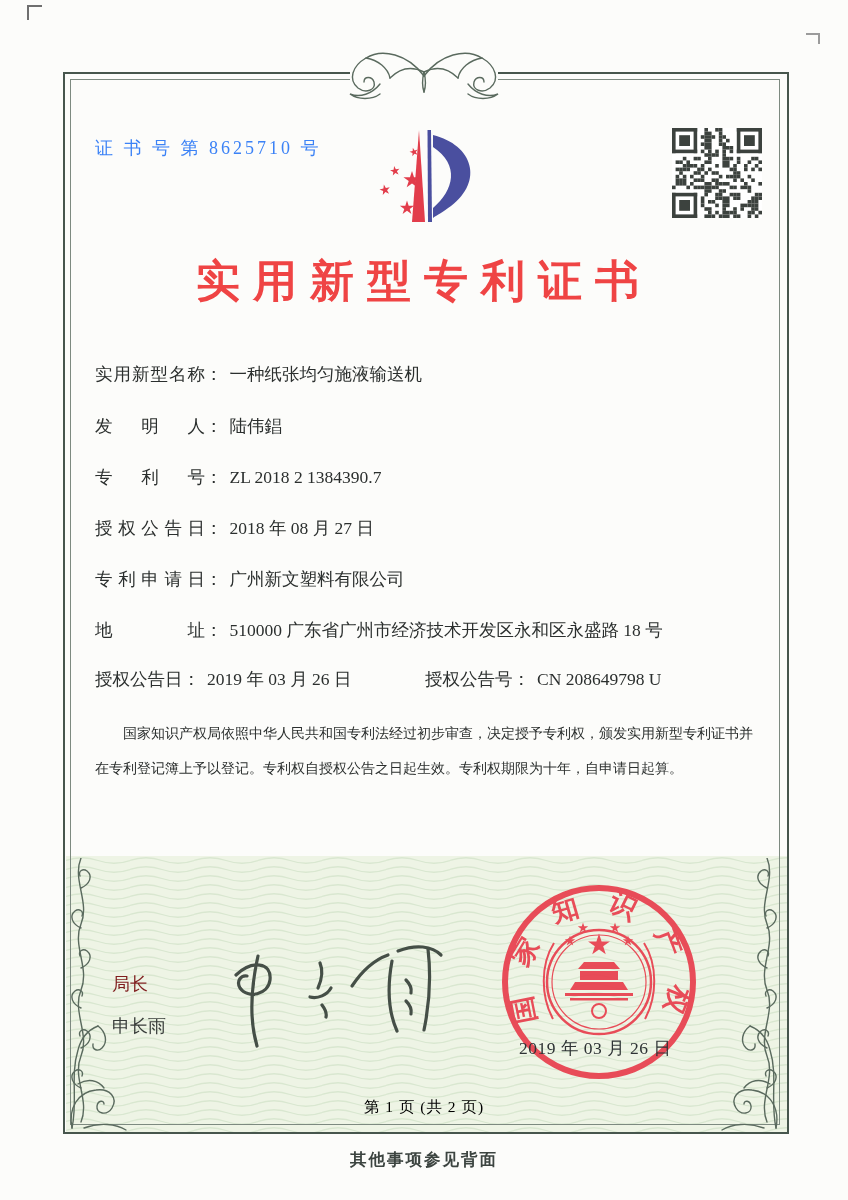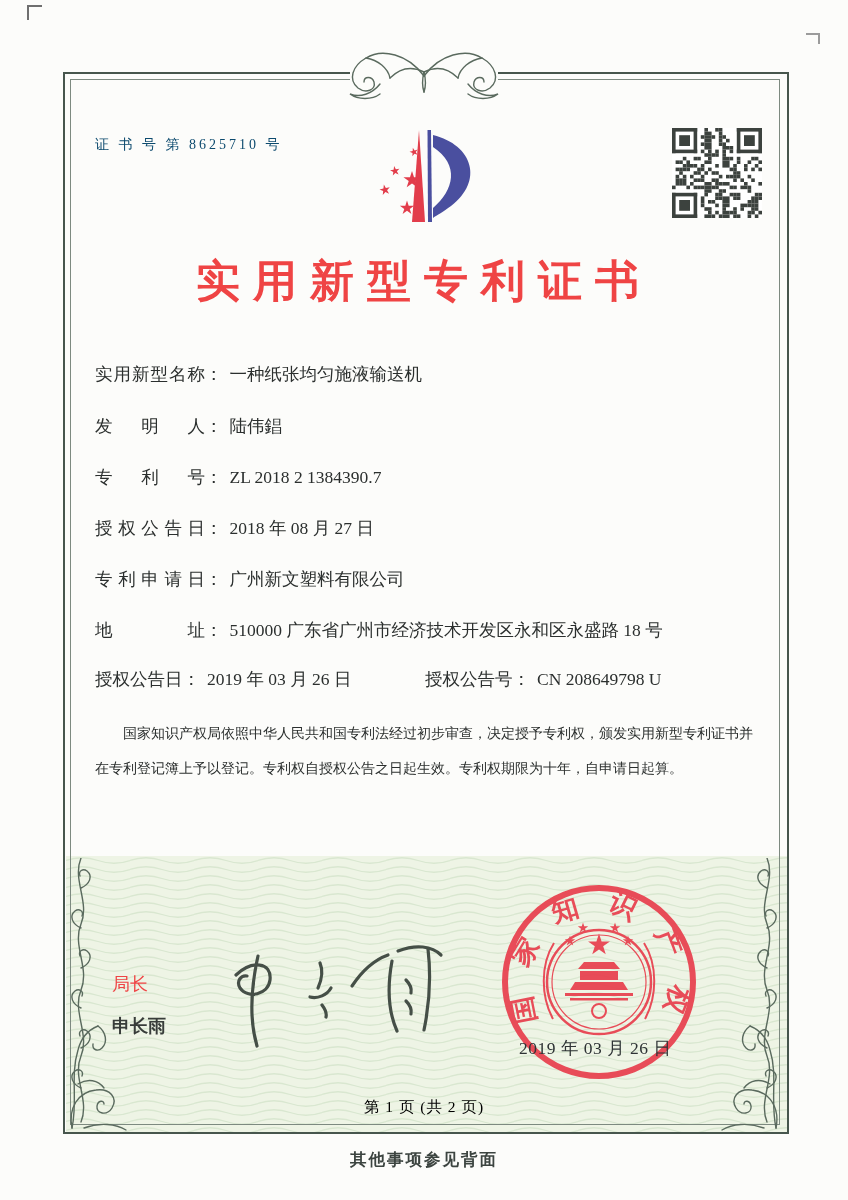--- a/index.html
+++ b/index.html
@@ -11,36 +11,36 @@
   .mark-tr{position:absolute;left:806px;top:33px;width:12px;height:9px;
            border-right:2px solid #9b9b9b;border-top:2px solid #9b9b9b;}
   
   .frame-outer{position:absolute;left:63px;top:72px;width:722px;height:1058px;
                border:2.5px solid #47564d;z-index:2;}
   .frame-inner{position:absolute;left:70px;top:79px;width:708px;height:1044px;
                border:1px solid #7d8a80;z-index:2;}
   .waves{position:absolute;left:66px;top:856px;z-index:1;}
   .ornament{position:absolute;z-index:3;}
   .content{position:absolute;z-index:4;}
-  .cert-no{left:95px;top:136px;font-size:14px;letter-spacing:3px;color:#0c4a6e;}
+  .cert-no{left:95px;top:136px;font-size:18px;letter-spacing:3px;color:#3b82f6;}
   .logo-svg{left:352px;top:122px;}
   .qr-svg{left:672px;top:128px;background:#fff;}
   .title{left:0;right:0;top:252px;text-align:center;font-size:44px;font-weight:600;
          letter-spacing:13px;color:#ef4444;}
   .fields{left:95px;top:362px;width:660px;font-size:17.5px;}
   .frow{position:absolute;left:0;white-space:nowrap;}
   .r0{top:0;}.r1{top:52px;}.r2{top:103px;}.r3{top:154px;}.r4{top:205px;}.r5{top:256px;}.r6{top:305px;}
   .flabel{display:inline-block;width:110px;text-align:justify;text-align-last:justify;vertical-align:top;}
   .fcolon{margin-right:7px;}
   .grant-right{position:absolute;left:330px;top:305px;white-space:nowrap;}
   .paras{left:95px;top:716px;width:658px;font-size:14px;line-height:35px;text-align:justify;}
   .paras p{margin:0;text-indent:2em;}
   .signer-title{left:112px;top:972px;font-size:18px;font-weight:500;
-                font-family:"Liberation Sans",sans-serif;color:#ef4444;}
-  .signer-name{left:112px;top:1014px;font-size:18px;font-weight:700;
+                font-family:"Liberation Sans",sans-serif;color:#7f1d1d;}
+  .signer-name{left:112px;top:1014px;font-size:18px;font-weight:400;
                font-family:"Liberation Sans",sans-serif;color:#383d3a;}
   .sig-svg{left:200px;top:933px;z-index:5;}
   .seal-svg{left:493px;top:876px;z-index:5;opacity:.93;}
   .seal-date{left:519px;top:1036px;width:190px;font-size:17.5px;letter-spacing:.5px;
              color:#2e3335;z-index:6;}
   .page-num{left:0;right:0;top:1097px;text-align:center;font-size:15.5px;letter-spacing:1px;color:#000000;}
   .back-note{left:0;right:0;top:1149px;text-align:center;font-size:16.5px;letter-spacing:2px;color:#3c4440;font-weight:bold;}
   .orn-path{fill:none;stroke:#5a6a5e;stroke-width:1.4;stroke-linecap:round;}
   .sig-path{fill:none;stroke:#454f47;stroke-width:3.2;stroke-linecap:round;stroke-linejoin:round;}
   .seal-text{font-family:"Liberation Sans",sans-serif;font-weight:bold;font-size:27px;

